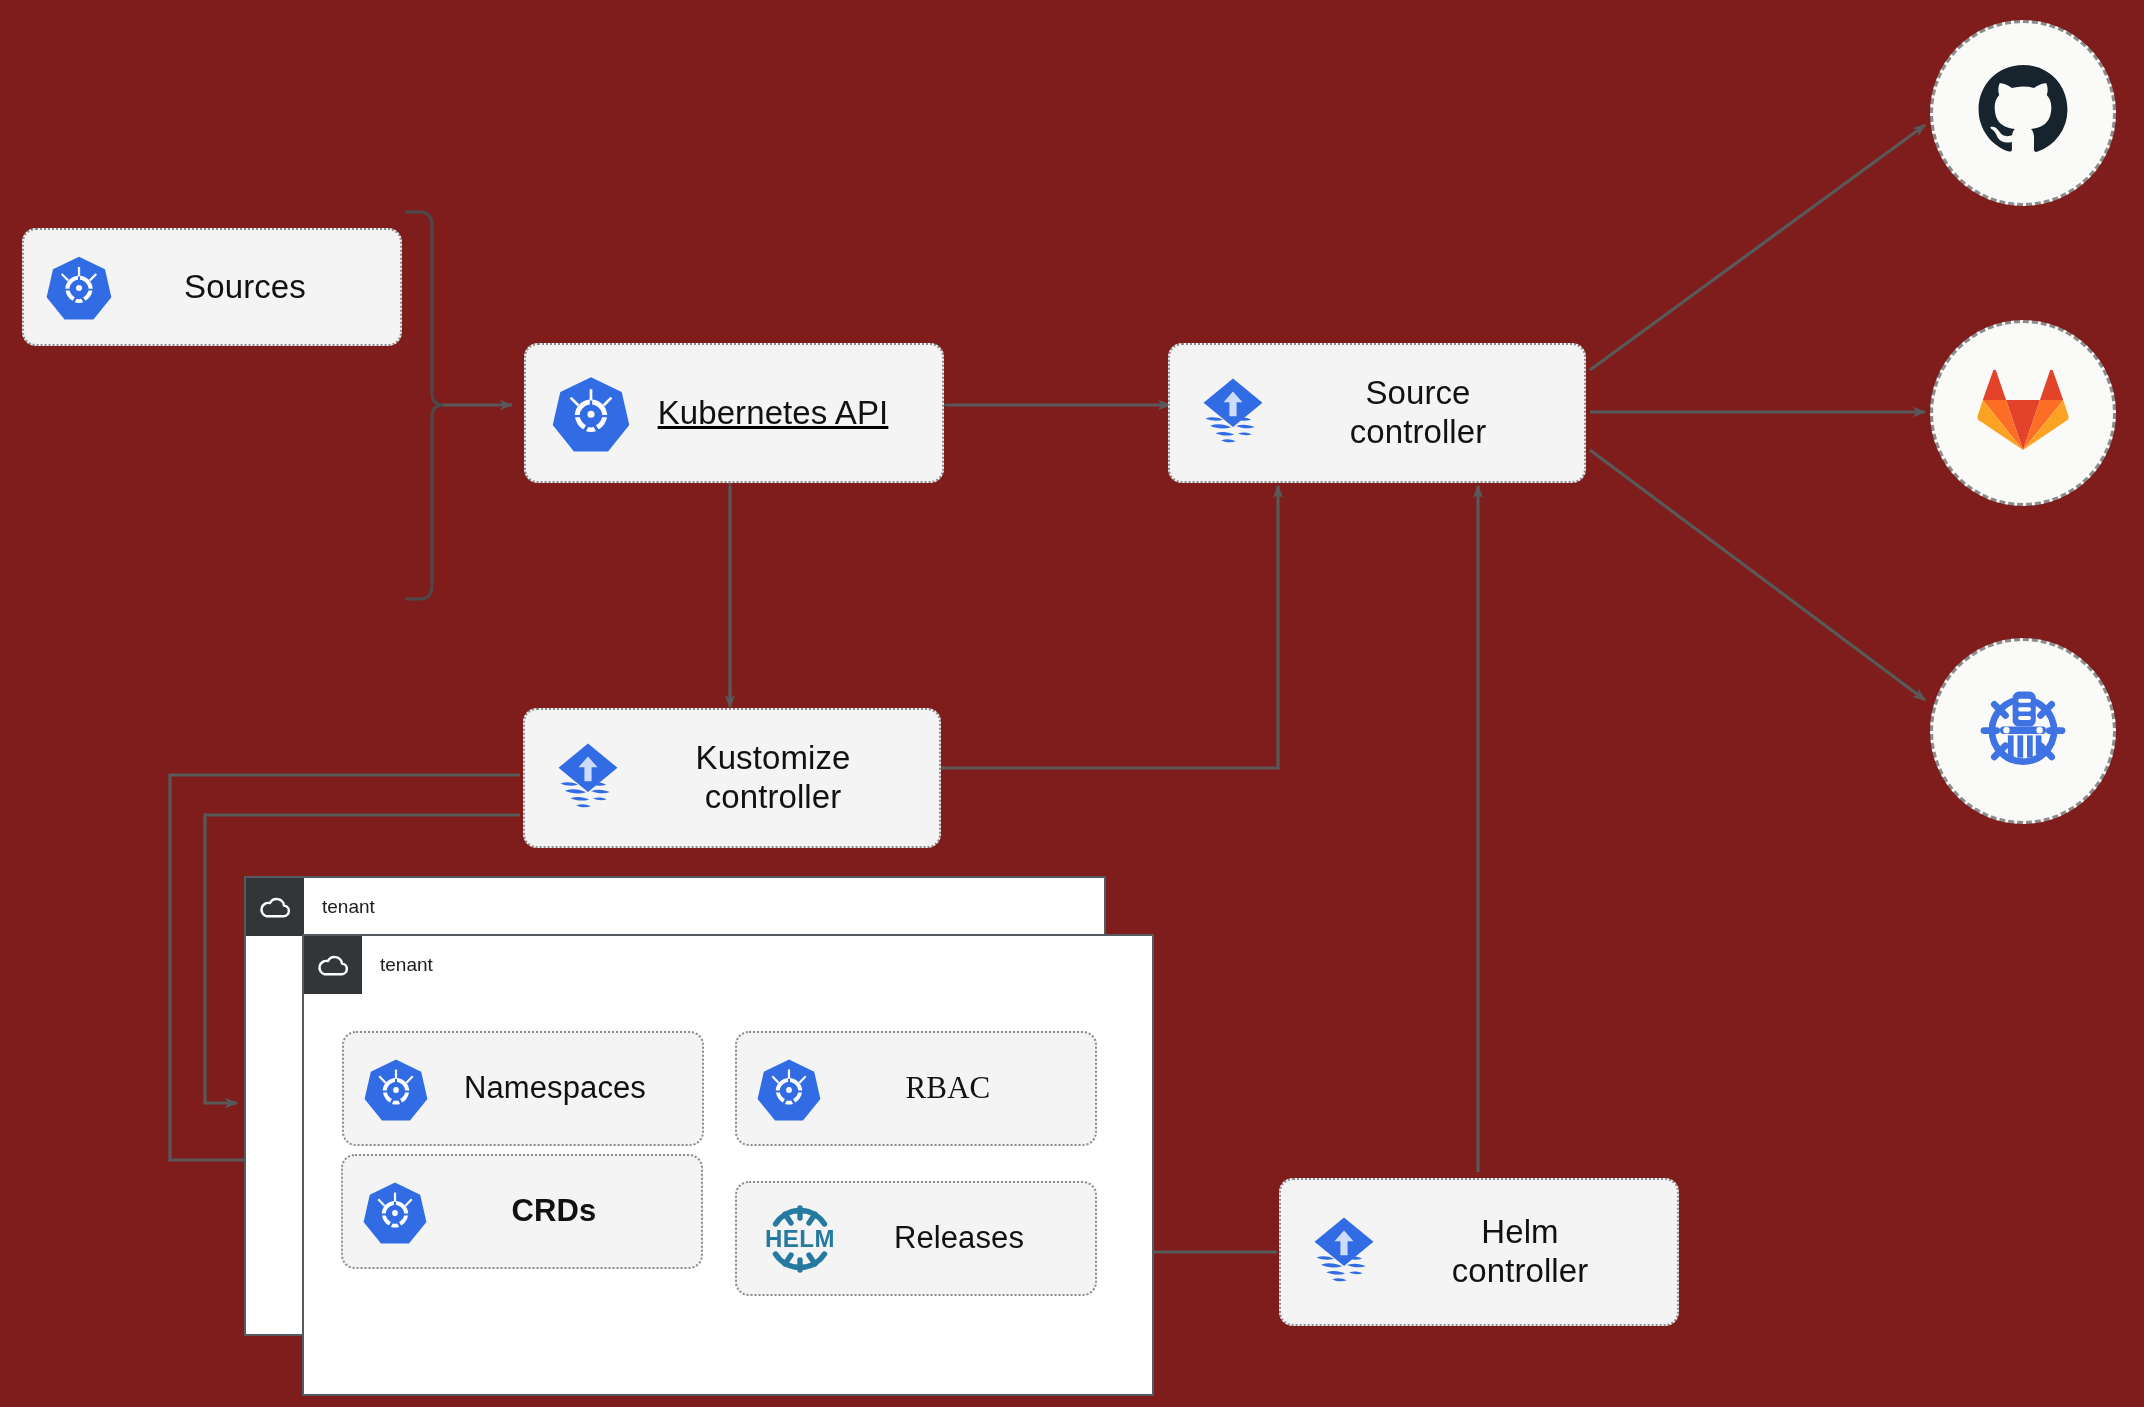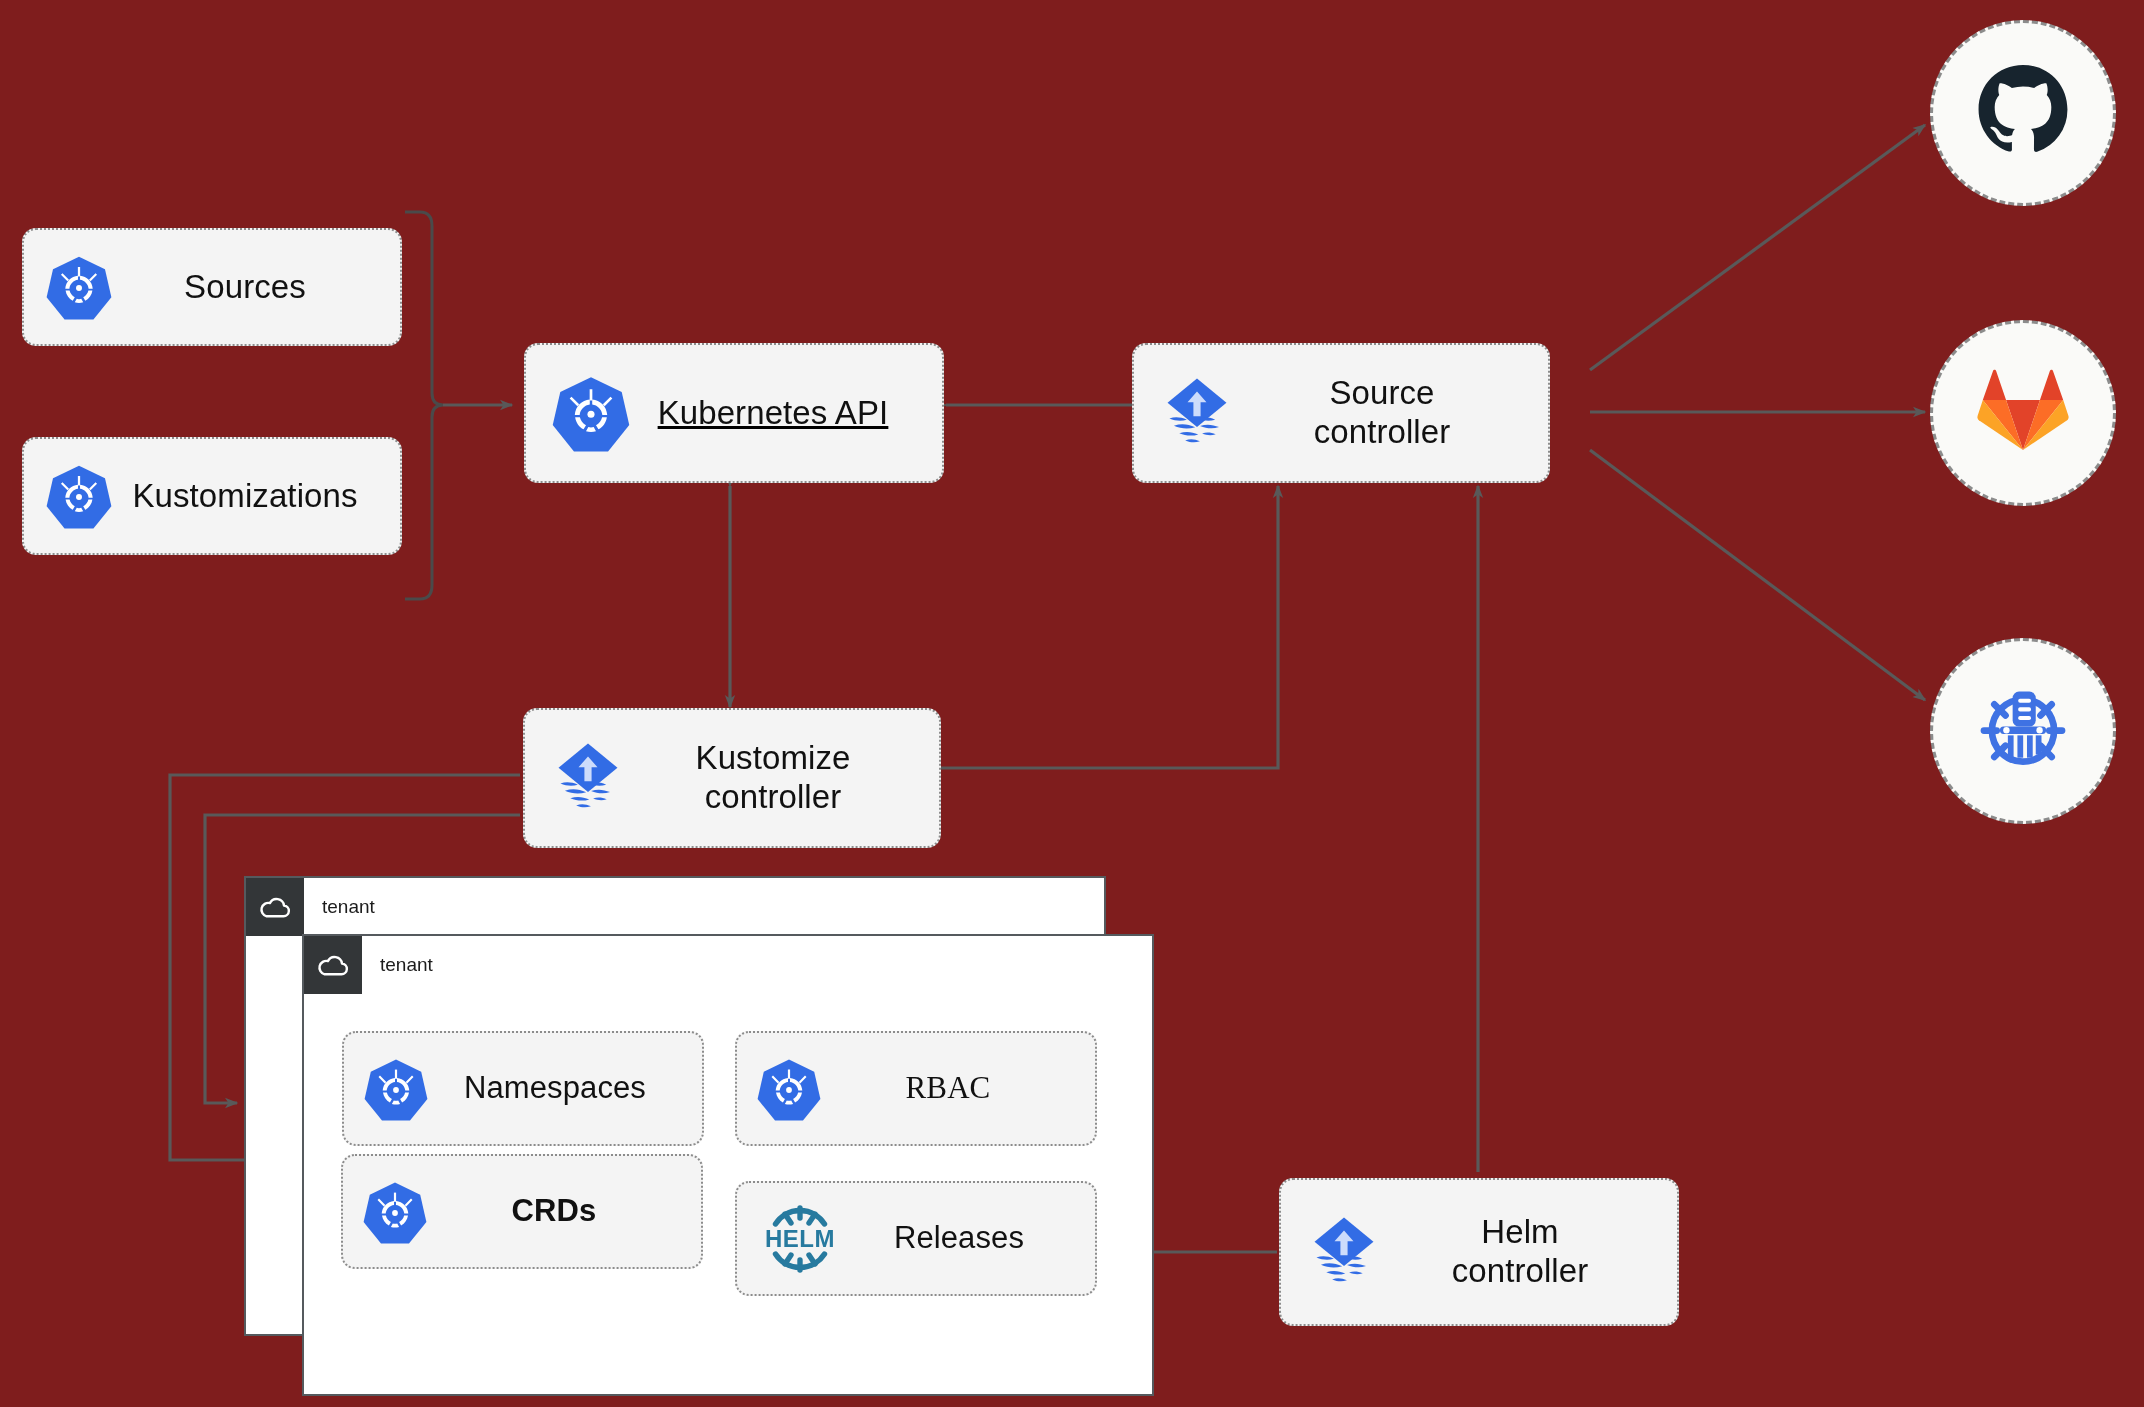--- a/index.html
+++ b/index.html
@@ -111,55 +111,39 @@
           <path d="M31 21.0c-6.6 .5-11.9 5.9-12.3 12.6h4.0c .4-4.5 4.0-8.1 8.3-8.6zM33 21.0v4.0c4.3 .5 7.9 4.1 8.3 8.6h4.0c-.4-6.7-5.7-12.1-12.3-12.6z"></path>
           <path d="M19.0 35.4c .6 4.3 3.2 8.0 6.9 10l2.0-3.4c-2.6-1.5-4.5-4.0-5.0-6.6zM45.0 35.4h-3.9c-.5 2.6-2.4 5.1-5.0 6.6l2.0 3.4c3.7-2.0 6.3-5.7 6.9-10z"></path>
           <path d="M27.9 46.9l1.9-3.4c .7 .2 1.4 .3 2.2 .3s1.5-.1 2.2-.3l1.9 3.4c-1.3 .4-2.7 .6-4.1 .6s-2.8-.2-4.1-.6z"></path>
           <path d="M14.5 20.1l1.5-1.5 6.3 6.3-1.5 1.5zM41.7 24.9l6.3-6.3 1.5 1.5-6.3 6.3z"></path>
         </g>
       </svg>
     </span>
     <span class="lbl">Sources</span>
   </div>
 
-  <div class="node" style="left:22px;top:437px;width:380px;height:118px;padding:0 22px;">
-    <span class="ico">
-      <svg width="66" height="66" viewBox="0 0 64 64">
-        <path fill="#326ce5" d="M32 2.6 57.2 14.7 63.4 41.9 46 63.6H18L0.6 41.9 6.8 14.7Z"></path>
-        <g fill="#fff">
-          <circle cx="32" cy="33" r="2.9"></circle>
-          <path d="M30.9 12.6h2.2v9.2h-2.2z"></path>
-          <path d="M31 21.0c-6.6 .5-11.9 5.9-12.3 12.6h4.0c .4-4.5 4.0-8.1 8.3-8.6zM33 21.0v4.0c4.3 .5 7.9 4.1 8.3 8.6h4.0c-.4-6.7-5.7-12.1-12.3-12.6z"></path>
-          <path d="M19.0 35.4c .6 4.3 3.2 8.0 6.9 10l2.0-3.4c-2.6-1.5-4.5-4.0-5.0-6.6zM45.0 35.4h-3.9c-.5 2.6-2.4 5.1-5.0 6.6l2.0 3.4c3.7-2.0 6.3-5.7 6.9-10z"></path>
-          <path d="M27.9 46.9l1.9-3.4c .7 .2 1.4 .3 2.2 .3s1.5-.1 2.2-.3l1.9 3.4c-1.3 .4-2.7 .6-4.1 .6s-2.8-.2-4.1-.6z"></path>
-          <path d="M14.5 20.1l1.5-1.5 6.3 6.3-1.5 1.5zM41.7 24.9l6.3-6.3 1.5 1.5-6.3 6.3z"></path>
-        </g>
-      </svg>
-    </span>
-    <span class="lbl">Kustomizations</span>
-  </div>
 
   <div class="node" style="left:524px;top:343px;width:420px;height:140px;padding:0 26px;text-decoration:underline;">
     <span class="ico">
       <svg width="78" height="78" viewBox="0 0 64 64">
         <path fill="#326ce5" d="M32 2.6 57.2 14.7 63.4 41.9 46 63.6H18L0.6 41.9 6.8 14.7Z"></path>
         <g fill="#fff">
           <circle cx="32" cy="33" r="2.9"></circle>
           <path d="M30.9 12.6h2.2v9.2h-2.2z"></path>
           <path d="M31 21.0c-6.6 .5-11.9 5.9-12.3 12.6h4.0c .4-4.5 4.0-8.1 8.3-8.6zM33 21.0v4.0c4.3 .5 7.9 4.1 8.3 8.6h4.0c-.4-6.7-5.7-12.1-12.3-12.6z"></path>
           <path d="M19.0 35.4c .6 4.3 3.2 8.0 6.9 10l2.0-3.4c-2.6-1.5-4.5-4.0-5.0-6.6zM45.0 35.4h-3.9c-.5 2.6-2.4 5.1-5.0 6.6l2.0 3.4c3.7-2.0 6.3-5.7 6.9-10z"></path>
           <path d="M27.9 46.9l1.9-3.4c .7 .2 1.4 .3 2.2 .3s1.5-.1 2.2-.3l1.9 3.4c-1.3 .4-2.7 .6-4.1 .6s-2.8-.2-4.1-.6z"></path>
           <path d="M14.5 20.1l1.5-1.5 6.3 6.3-1.5 1.5zM41.7 24.9l6.3-6.3 1.5 1.5-6.3 6.3z"></path>
         </g>
       </svg>
     </span>
     <span class="lbl">Kubernetes API</span>
   </div>
 
-  <div class="node" style="left:1132px;top:343px;width:418px;height:140px;padding:0 22px;">
+  <div class="node" style="left:1168px;top:343px;width:418px;height:140px;padding:0 22px;">
     <span class="ico">
       <svg width="82" height="82" viewBox="0 0 64 64">
         <path fill="#326ce5" d="M32 5 55 24 32 43 9 24Z"></path>
         <path fill="#cddcfb" d="M29.2 34.5V23.6h-4.6L32 15.2l7.4 8.4h-4.6v10.9z"></path>
         <g fill="#326ce5">
           <path d="M10.5 36.2c4.6-1.4 9.0-.9 13.6 1.0-4.6 1.3-9.1 .9-13.6-1.0z"></path>
           <path d="M14.0 42.0c5.6-1.9 11.0-1.3 16.6 1.1-5.6 1.7-11.1 1.2-16.6-1.1z"></path>
           <path d="M18.2 47.8c5.0-1.7 9.8-1.2 14.8 .9-5.0 1.6-9.9 1.1-14.8-.9z"></path>
           <path d="M22.8 53.4c3.9-1.4 7.6-1.0 11.5 .7-3.9 1.3-7.7 .9-11.5-.7z"></path>
           <path d="M32.6 36.2c4.6-1.4 9.0-.9 13.6 1.0-4.6 1.3-9.1 .9-13.6-1.0z"></path>

